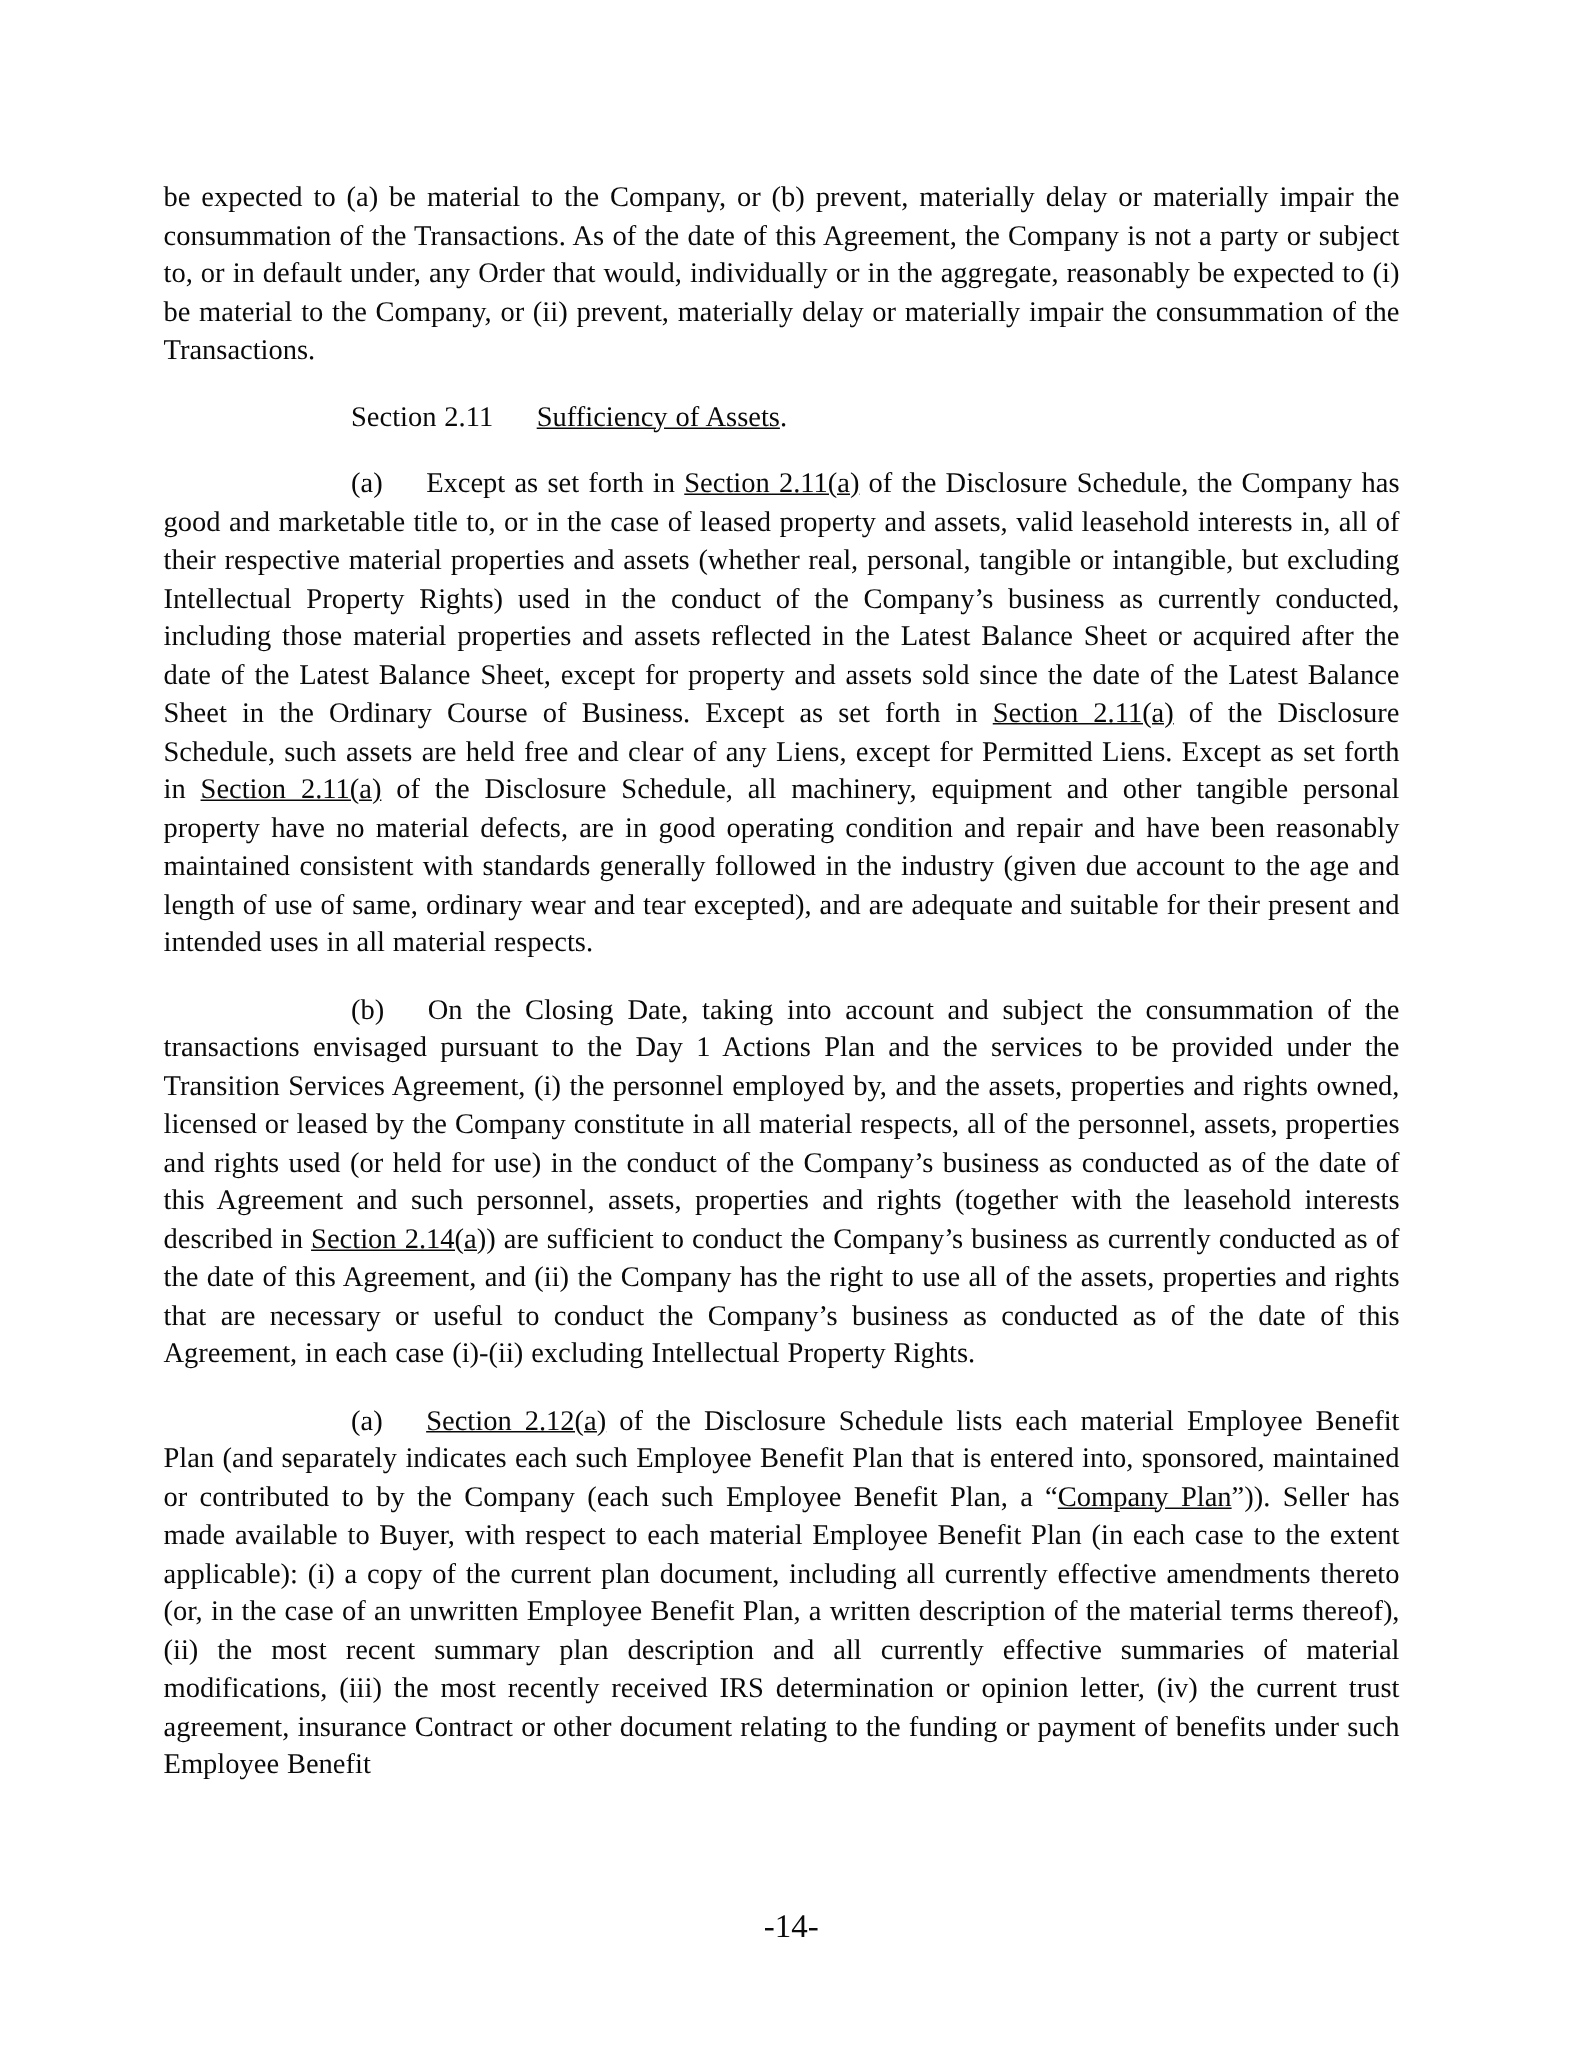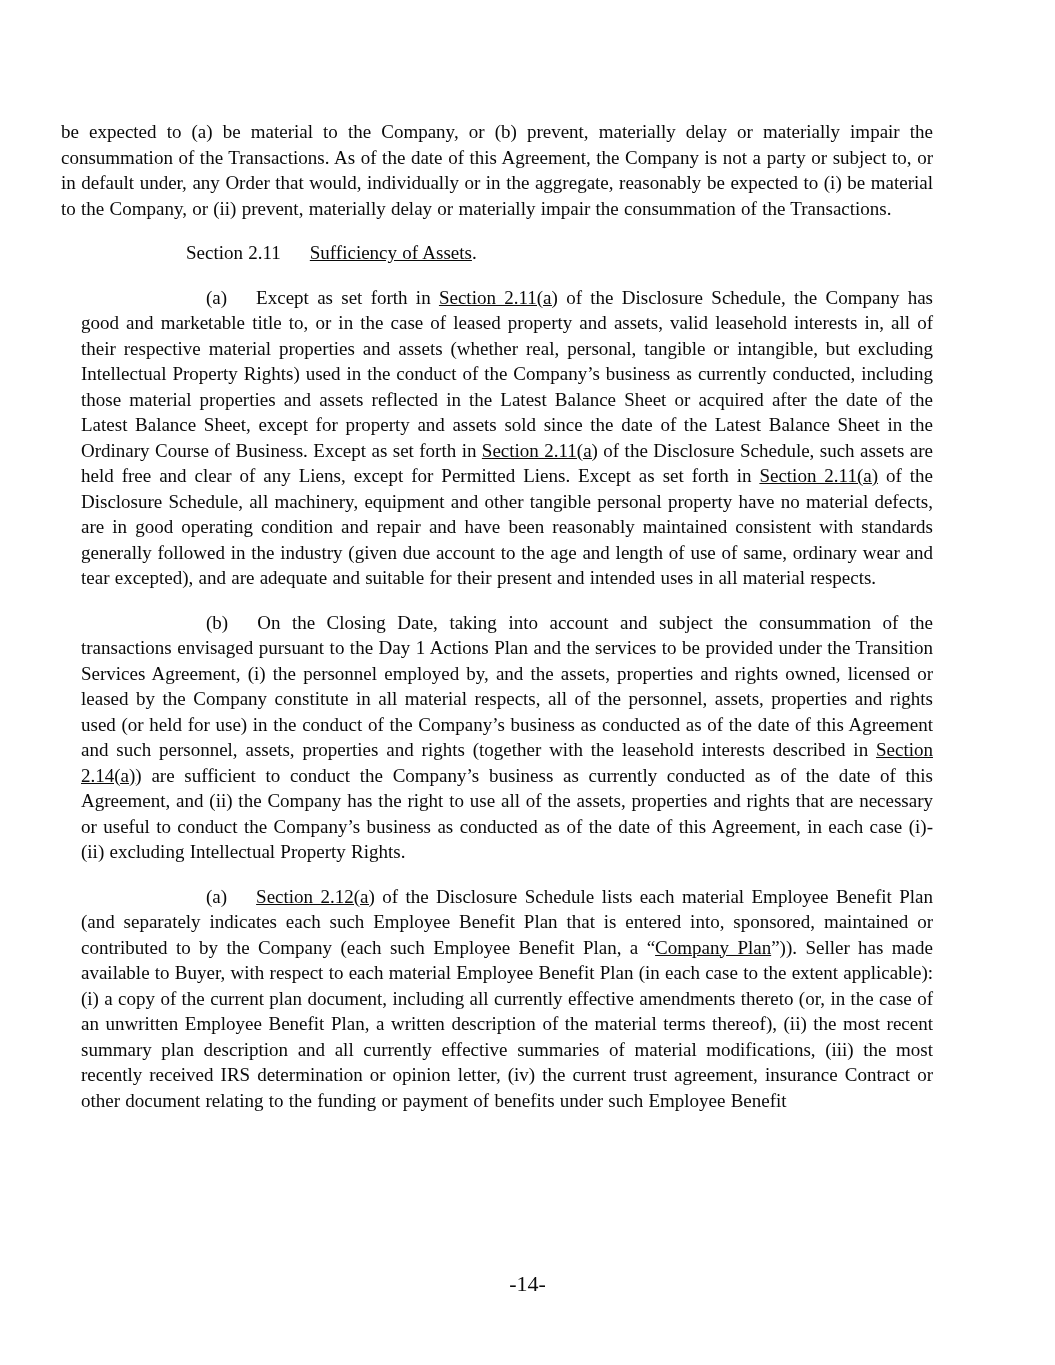--- a/index.html
+++ b/index.html
@@ -10,32 +10,31 @@
   .page {
     position: relative;
     width: 1055px;
     height: 1365px;
     background: #ffffff;
     font-family: "Liberation Serif", "DejaVu Serif", serif;
     color: #0a0a0a;
     overflow: hidden;
   }
   .doc-body {
-    padding: 119px 122px 0 61px;
+    padding: 119px 122px 0 109px;
   }
   .para {
     font-size: 19px;
     line-height: 25.5px;
     text-align: justify;
     margin: 0 0 19px 0;
     word-spacing: 0.5px;
   }
   .first-indent {
     text-indent: 125px;
-    margin-left: 20px;
   }
   .heading {
     text-indent: 125px;
     text-align: left;
   }
   .tab {
     display: inline-block;
     width: 29px;
   }
   .u {

